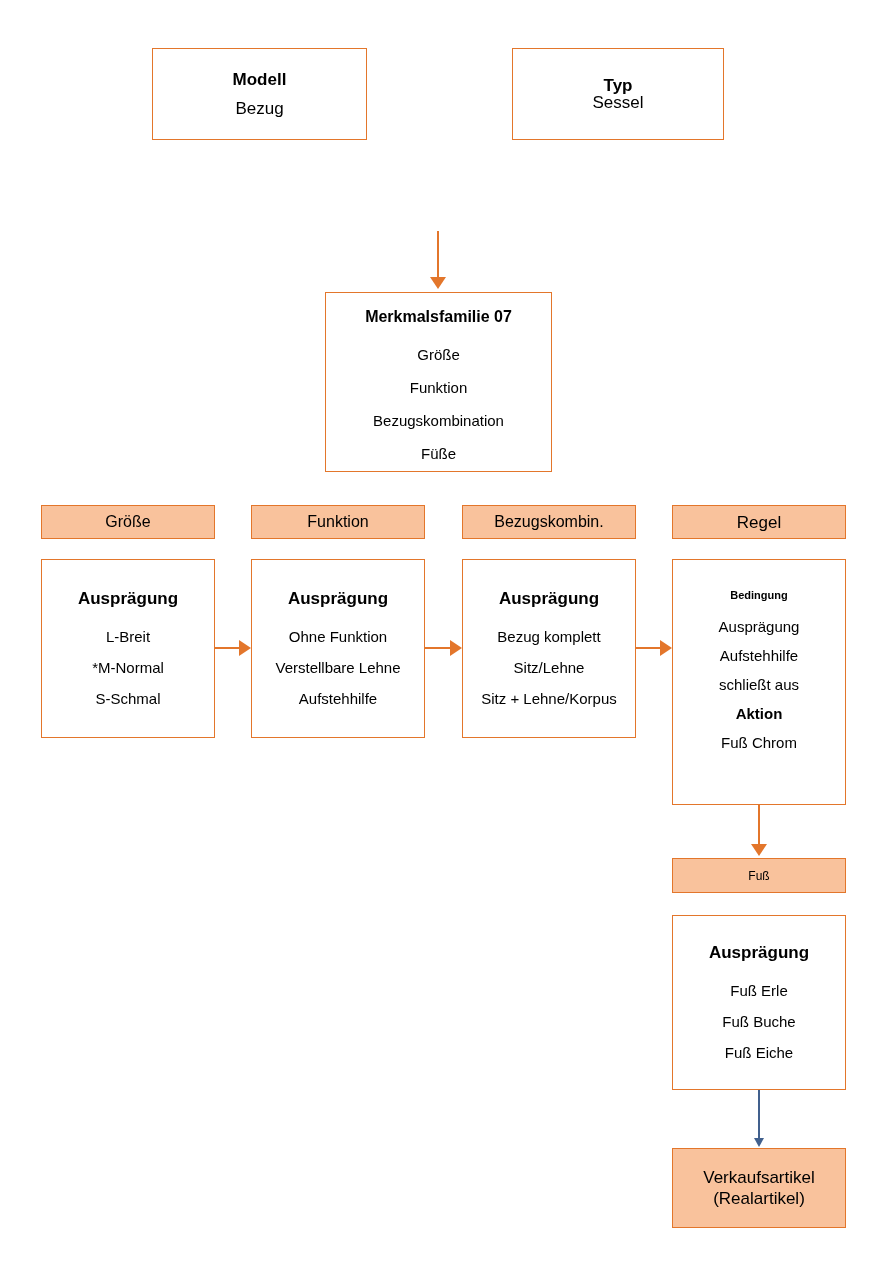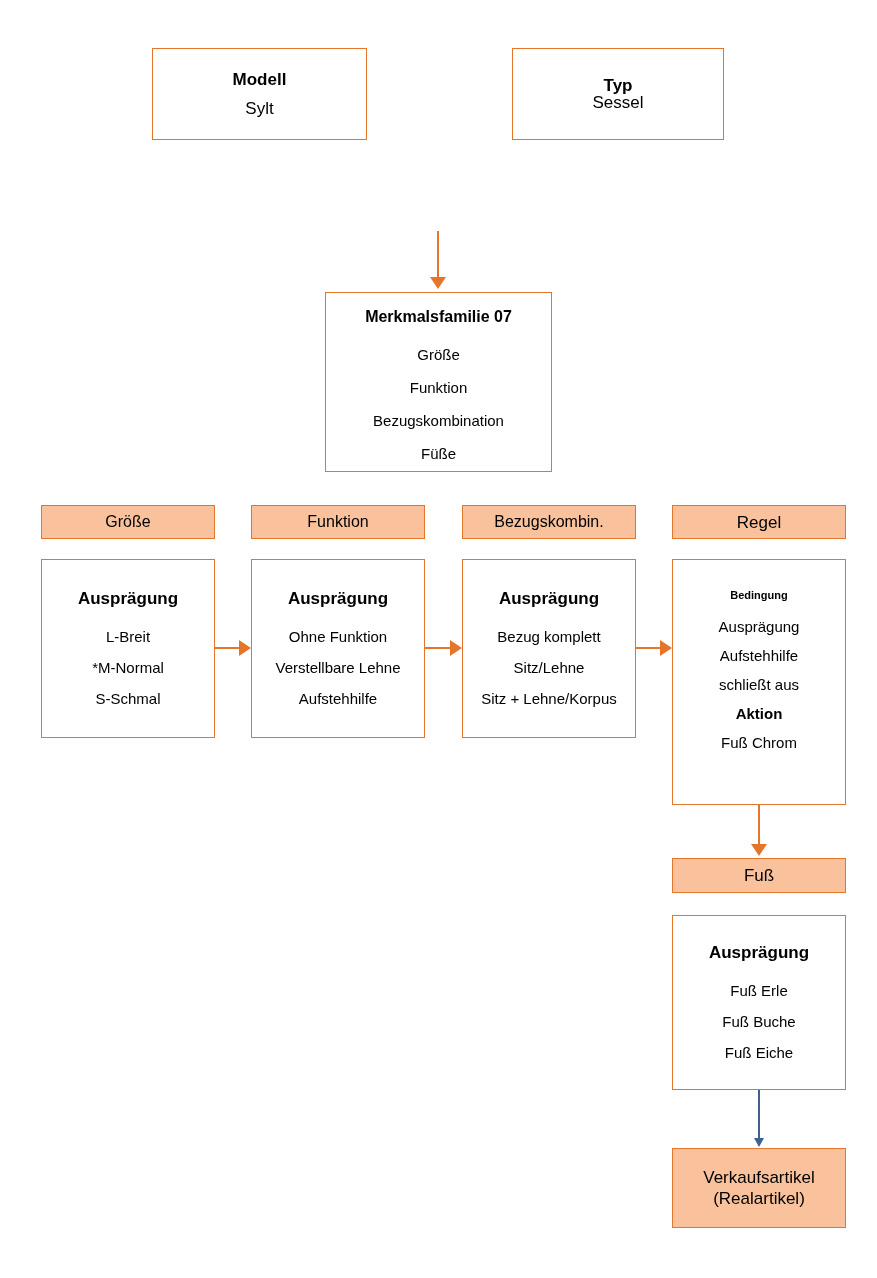--- a/index.html
+++ b/index.html
@@ -68,21 +68,21 @@
   .row-gap-md > .lbl + .lbl { margin-top: 16px; }
   .row-gap-sm > .lbl + .lbl { margin-top: 14px; }
 </style>
 </head>
 <body>
 
 <div id="canvas">
 
   <div class="box white" style="left:152px; top:48px; width:215px; height:92px; font-size:17px;">
     <span class="lbl title">Modell</span>
-    <span class="lbl" style="margin-top:12px;">Sylt</span>
+    <span class="lbl" style="margin-top:12px;">Bezug</span>
   </div>
 
   <div class="box white" style="left:512px; top:48px; width:212px; height:92px; font-size:17px;">
     <span class="lbl title">Typ</span>
     <span class="lbl" style="margin-top:0;">Sessel</span>
   </div>
 
 
   <div class="line" style="left:437px; top:231px; width:2px; height:48px;"></div>
   <div class="arrowhead arrow-down" style="left:430px; top:277px;"></div>
@@ -143,21 +143,21 @@
 
   <div class="line" style="left:425px; top:647px; width:27px; height:2px;"></div>
   <div class="arrowhead arrow-right" style="left:450px; top:640px;"></div>
 
   <div class="line" style="left:636px; top:647px; width:26px; height:2px;"></div>
   <div class="arrowhead arrow-right" style="left:660px; top:640px;"></div>
 
   <div class="line" style="left:758px; top:805px; width:2px; height:41px;"></div>
   <div class="arrowhead arrow-down" style="left:751px; top:844px;"></div>
 
-  <div class="box orange" style="left:672px; top:858px; width:174px; height:35px; font-size:17px;">
+  <div class="box orange" style="left:672px; top:858px; width:174px; height:35px; font-size:12px;">
     <span class="lbl">Fuß</span>
   </div>
 
   <div class="box white row-gap-md" style="left:672px; top:915px; width:174px; height:175px; font-size:15px; justify-content:flex-start; padding-top:28px;">
     <span class="lbl title" style="font-size:17px; margin-bottom:6px;">Ausprägung</span>
     <span class="lbl">Fuß Erle</span>
     <span class="lbl">Fuß Buche</span>
     <span class="lbl">Fuß Eiche</span>
   </div>
 

